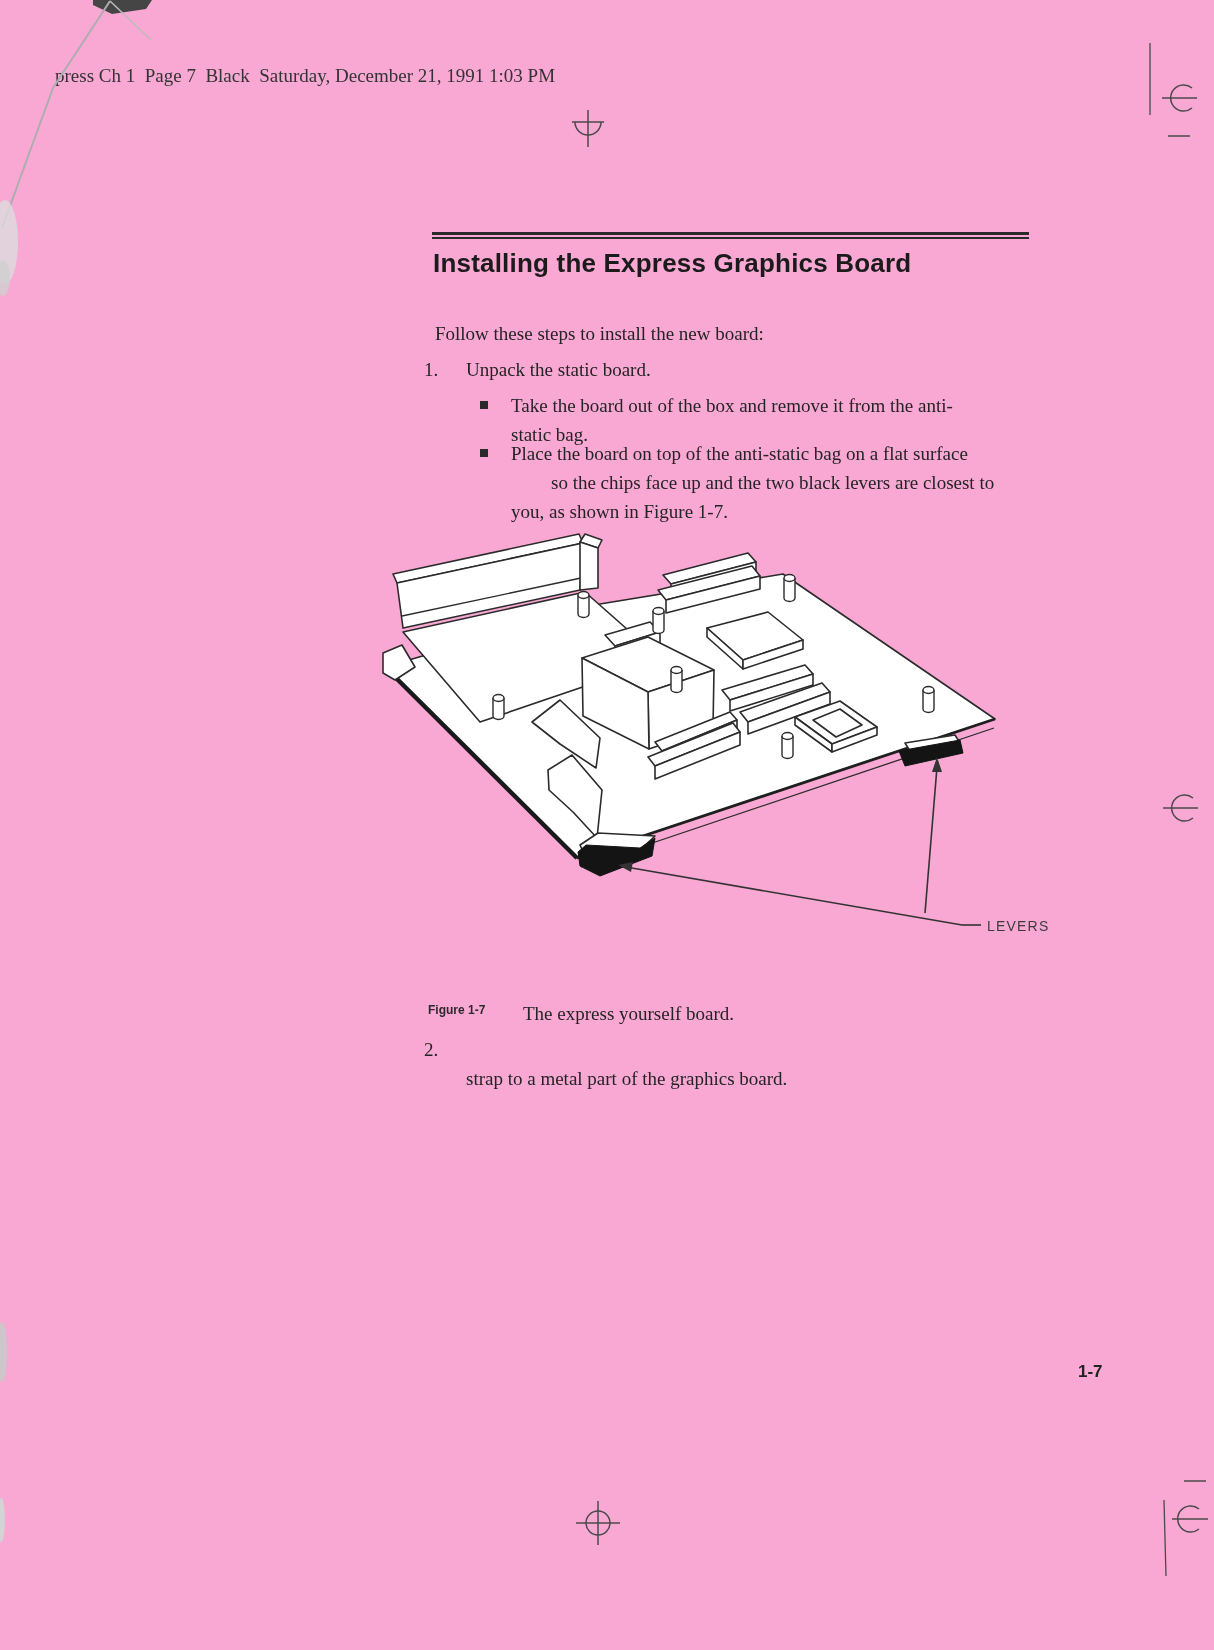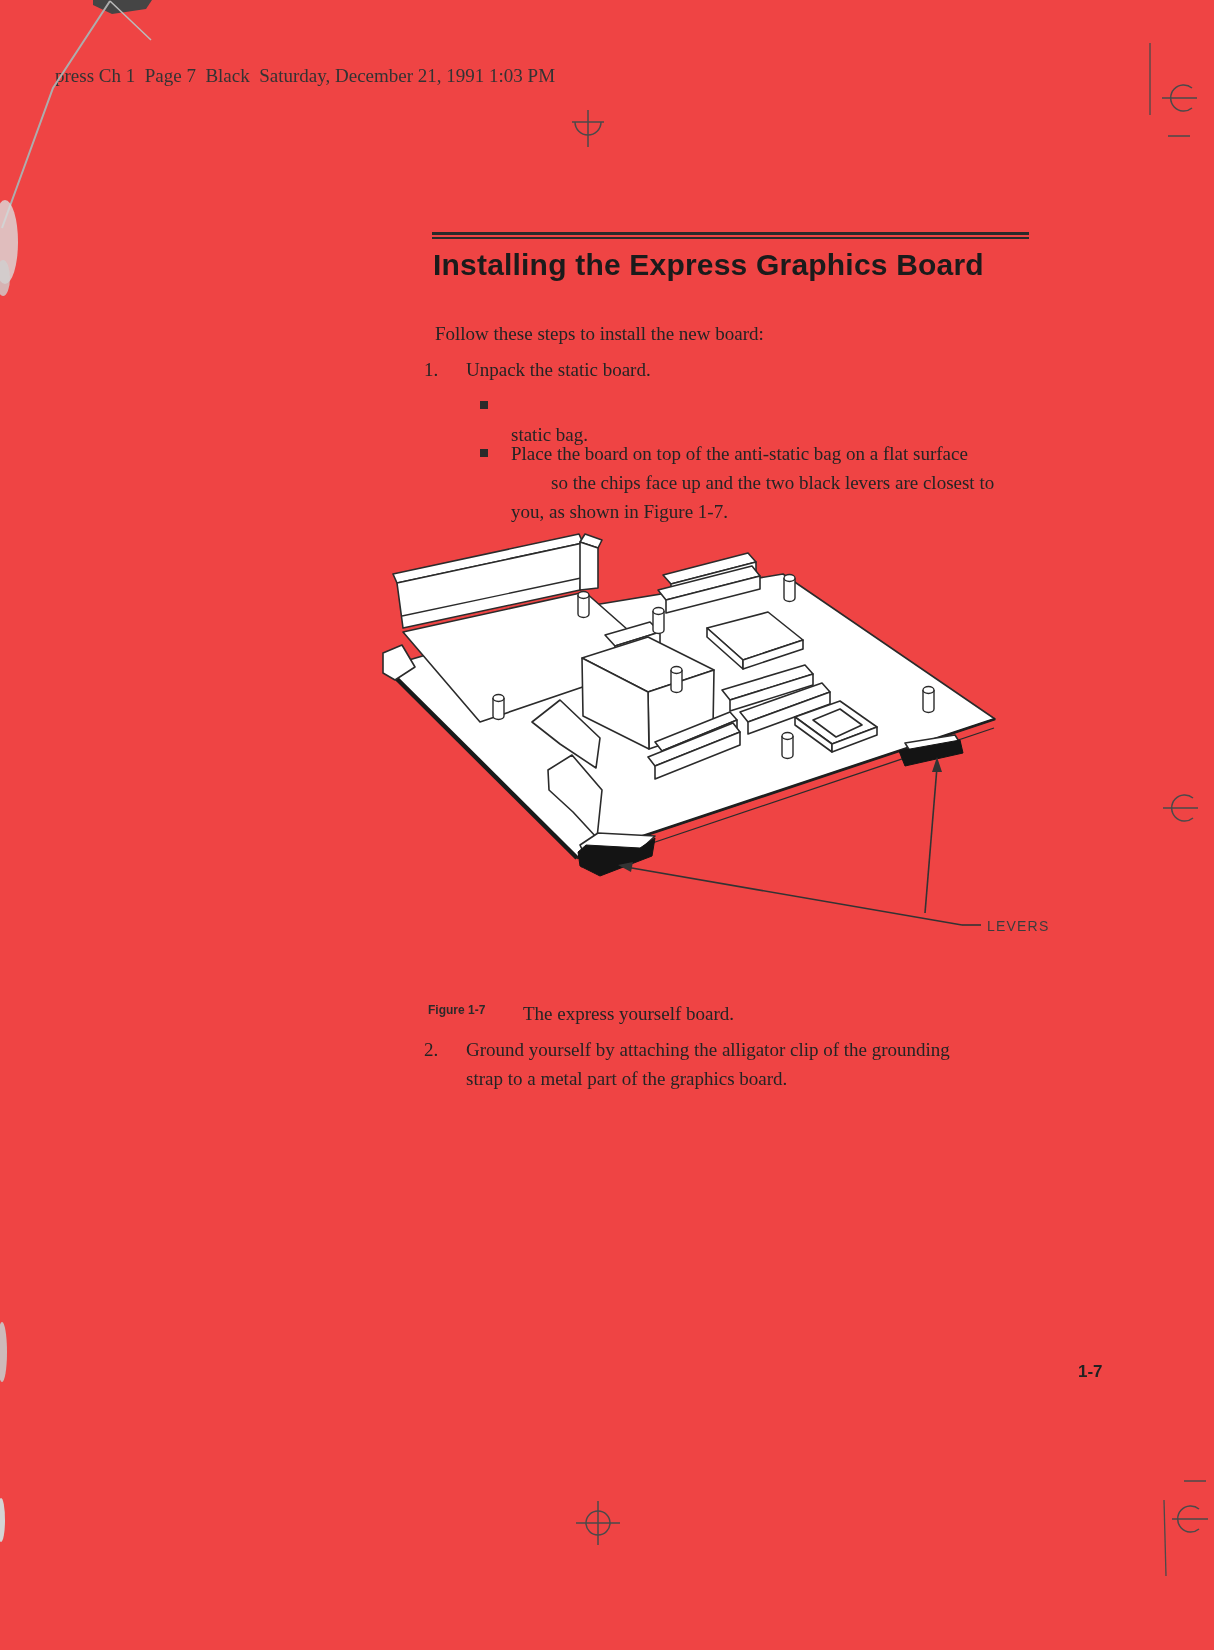--- a/index.html
+++ b/index.html
@@ -1,27 +1,27 @@
 <!DOCTYPE html>
 <html><head>
 <meta charset="utf-8">
 <style>
   html,body{margin:0;padding:0;background:#e8e8e8;}
   .page{
-    position:relative;width:1214px;height:1650px;background:#ef4444;
+    position:relative;width:1214px;height:1650px;background:#f9a8d4;
     overflow:hidden;font-family:"Liberation Serif",serif;color:#242424;
   }
   .abs{position:absolute;}
   .serif{font-family:"Liberation Serif",serif;font-size:19px;line-height:1.25;color:#242424;}
   .sans{font-family:"Liberation Sans",sans-serif;}
   .print-header{left:55px;top:64px;font-size:19px;color:#333;white-space:pre;}
   .rule-wrap{left:432px;top:232px;width:597px;}
   .rule-top{height:3px;background:#2a2a2a;}
   .rule-bot{height:2px;background:#2a2a2a;margin-top:2px;}
-  .section-title{left:433px;top:248px;font-size:30px;font-weight:bold;color:#1b1b1b;letter-spacing:.2px;}
+  .section-title{left:433px;top:248px;font-size:26px;font-weight:bold;color:#1b1b1b;letter-spacing:.2px;}
   .intro{left:435px;top:322px;}
   .step-num{width:30px;font-size:19px;}
   .step-line{font-size:19px;white-space:pre;}
   .bullet-sq{width:8px;height:8px;background:#2a2a2a;}
   .caption-label{left:428px;top:1003px;font-size:12px;font-weight:bold;color:#2a2a2a;}
   .caption-text{left:523px;top:1002px;font-size:19px;}
   .footer-title{left:140px;top:1363px;font-size:19px;color:#2b2b2b;}
   .footer-page{left:1078px;top:1362px;font-size:17px;font-weight:bold;color:#222;}
   svg{display:block;}
   .fig{left:350px;top:495px;}
@@ -41,20 +41,21 @@
   </div>
 
   <div class="abs section-title sans">Installing the Express Graphics Board</div>
 
   <div class="abs intro serif step-line">Follow these steps to install the new board:</div>
 
   <div class="abs serif step-num" style="left:424px;top:358px;">1.</div>
   <div class="abs serif step-line" style="left:466px;top:358px;">Unpack the static board.</div>
 
   <div class="abs bullet-sq" style="left:480px;top:401px;"></div>
+  <div class="abs serif step-line" style="left:511px;top:394px;">Take the board out of the box and remove it from the anti-</div>
   <div class="abs serif step-line" style="left:511px;top:423px;">static bag.</div>
 
   <div class="abs bullet-sq" style="left:480px;top:449px;"></div>
   <div class="abs serif step-line" style="left:511px;top:442px;">Place the board on top of the anti-static bag on a flat surface</div>
   <div class="abs serif step-line" style="left:511px;top:471px;margin-left:40px;">so the chips face up and the two black levers are closest to</div>
   <div class="abs serif step-line" style="left:511px;top:500px;">you, as shown in Figure 1-7.</div>
 
   <div class="abs fig">
     <svg width="720" height="470" viewBox="0 0 720 470">
 
@@ -137,21 +138,20 @@
       <polygon points="268,370 283,367 281,377" fill="#333333"></polygon>
 
       <text x="637" y="436" font-family="Liberation Sans, sans-serif" font-size="14" fill="#3c3c3c" letter-spacing="1.2">LEVERS</text>
     </svg>
   </div>
 
   <div class="abs caption-label sans">Figure 1-7</div>
   <div class="abs caption-text serif">The express yourself board.</div>
 
   <div class="abs serif step-num" style="left:424px;top:1038px;">2.</div>
-  <div class="abs serif step-line" style="left:466px;top:1038px;">Ground yourself by attaching the alligator clip of the grounding</div>
   <div class="abs serif step-line" style="left:466px;top:1067px;">strap to a metal part of the graphics board.</div>
 
   <div class="abs footer-page sans">1-7</div>
 
   <svg class="abs" style="left:0;top:0;pointer-events:none;" width="1214" height="1650" viewBox="0 0 1214 1650">
 
     <g>
       <path d="M93,0 L152,0 L146,9 L112,14 L93,5 Z" fill="#454545"></path>
       <path d="M110,1 L53,88 L2,228" stroke="#adadad" stroke-width="2" fill="none"></path>
       <path d="M110,1 L151,40" stroke="#bcbcbc" stroke-width="1.5" fill="none"></path>

